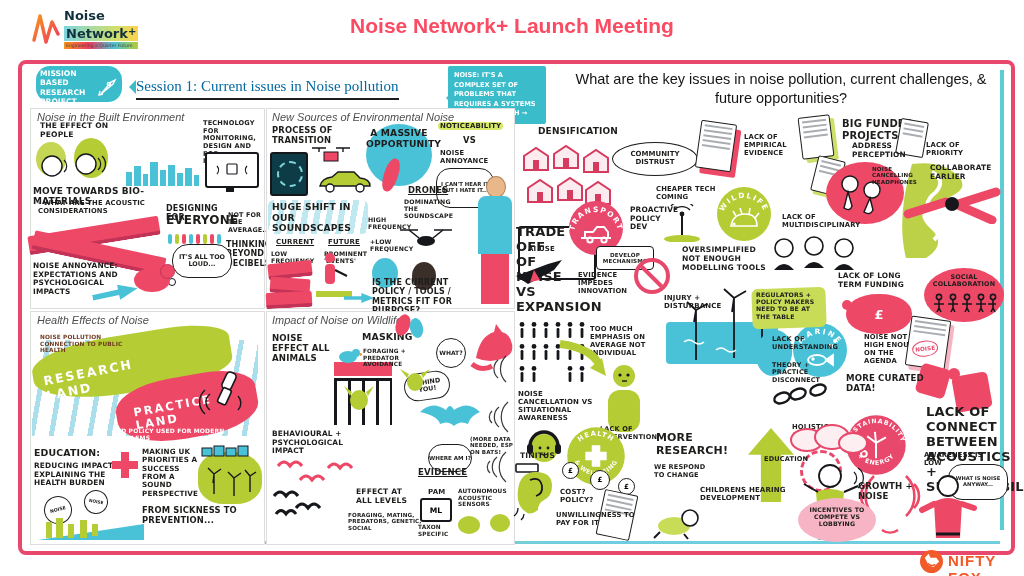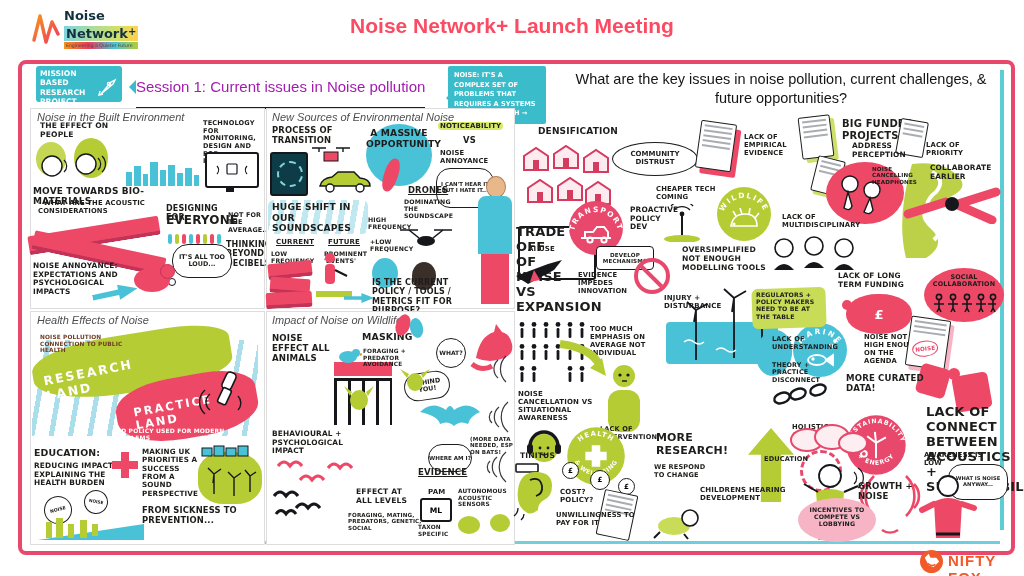--- a/index.html
+++ b/index.html
@@ -55,32 +55,32 @@
     <div style="font-weight:700;font-size:13px;color:#12303e">Noise</div>
     <div style="font-weight:700;font-size:13px;color:#12303e;background:linear-gradient(90deg,#7fd4de,#cfe06a 70%,#ffd24a);padding:0 2px;display:inline-block"><span>Network</span><span style="font-size:10px;vertical-align:top">+</span></div>
     <div style="font-size:4.6px;color:#444;background:linear-gradient(90deg,#f7941e,#ee3b5c,#49c2d8,#b5cc34);padding:1px 2px;width:70px">Engineering a Quieter Future</div>
   </div>
   <div class="abs" style="left:256px;top:14px;width:512px;text-align:center;font-weight:700;font-size:21px;color:#fb4b63;font-family:'Liberation Sans',sans-serif">Noise Network+ Launch Meeting</div>
 
   <div class="board"></div>
   <div class="abs" style="left:1000px;top:70px;width:4px;height:460px;background:#35c0c9;opacity:.8"></div>
   <div class="abs" style="left:30px;top:541px;width:970px;height:3px;background:linear-gradient(90deg,#b5cc34,#49c2d8 55%,#49c2d8);opacity:.8"></div>
 
-  <div class="abs" style="left:36px;top:66px;width:86px;height:36px;background:#3bbccb;border-radius:3px;padding:3px 4px;box-sizing:border-box">
+  <div class="abs" style="left:36px;top:66px;width:86px;height:36px;background:#3bbccb;border-radius:14px;padding:3px 4px;box-sizing:border-box">
     <div class="w" style="font-weight:700;font-size:7.6px;line-height:1.25;width:60px">MISSION BASED RESEARCH PROJECT</div>
     <svg class="abs" style="right:3px;bottom:4px" width="22" height="22" viewBox="0 0 22 22">
       <g stroke="#fff" fill="none" stroke-width="1.4">
           <path d="M4 18 L14 6 l4 -2 -2 4 -12 10z"></path>
           <circle cx="12" cy="8" r="1.6"></circle>
           <path d="M3 15 l-1 4 4 -1"></path>
         </g>
     </svg>
   </div>
   <div class="abs" style="left:122px;top:80px;width:0;height:0;border:7px solid transparent;border-right-color:#3bbccb"></div>
-  <div class="abs" style="left:136px;top:78px;font-size:15px;color:#a21caf;border-bottom:2.4px solid #1d1d1b;padding-bottom:12px;font-family:Liberation Sans, sans-serif">Session 1: Current issues in Noise pollution</div>
+  <div class="abs" style="left:136px;top:78px;font-size:15px;color:#0369a1;border-bottom:2.4px solid #1d1d1b;padding-bottom:3px;font-family:Liberation Serif, serif">Session 1: Current issues in Noise pollution</div>
   <div class="abs" style="left:448px;top:66px;width:98px;background:#3bbccb;color:#fff;font-weight:700;font-size:6.6px;line-height:1.45;padding:5px 6px;border-radius:2px;box-sizing:border-box">NOISE: IT'S A COMPLEX SET OF PROBLEMS THAT REQUIRES A SYSTEMS LEVEL APPROACH →</div>
   <div class="abs" style="left:440px;top:92px;width:0;height:0;border:6px solid transparent;border-right-color:#3bbccb"></div>
   <div class="abs c" style="left:566px;top:70px;width:430px;font-size:14.5px;color:#141414;line-height:1.3;font-family:'Liberation Sans',sans-serif">What are the key issues in noise pollution, current challenges, &amp; future opportunities?</div>
 
   <div class="panel" style="left:30px;top:108px;width:233px;height:199px"></div>
   <div class="ptitle" style="left:37px;top:111px">Noise in the Built Environment</div>
 
   <div class="blob" style="left:36px;top:142px;width:30px;height:34px;background:#c4d653"></div>
   <div class="blob" style="left:74px;top:138px;width:34px;height:40px;background:#b5cc34"></div>
   <svg class="abs" style="left:38px;top:146px" width="70" height="36" viewBox="0 0 70 36">

